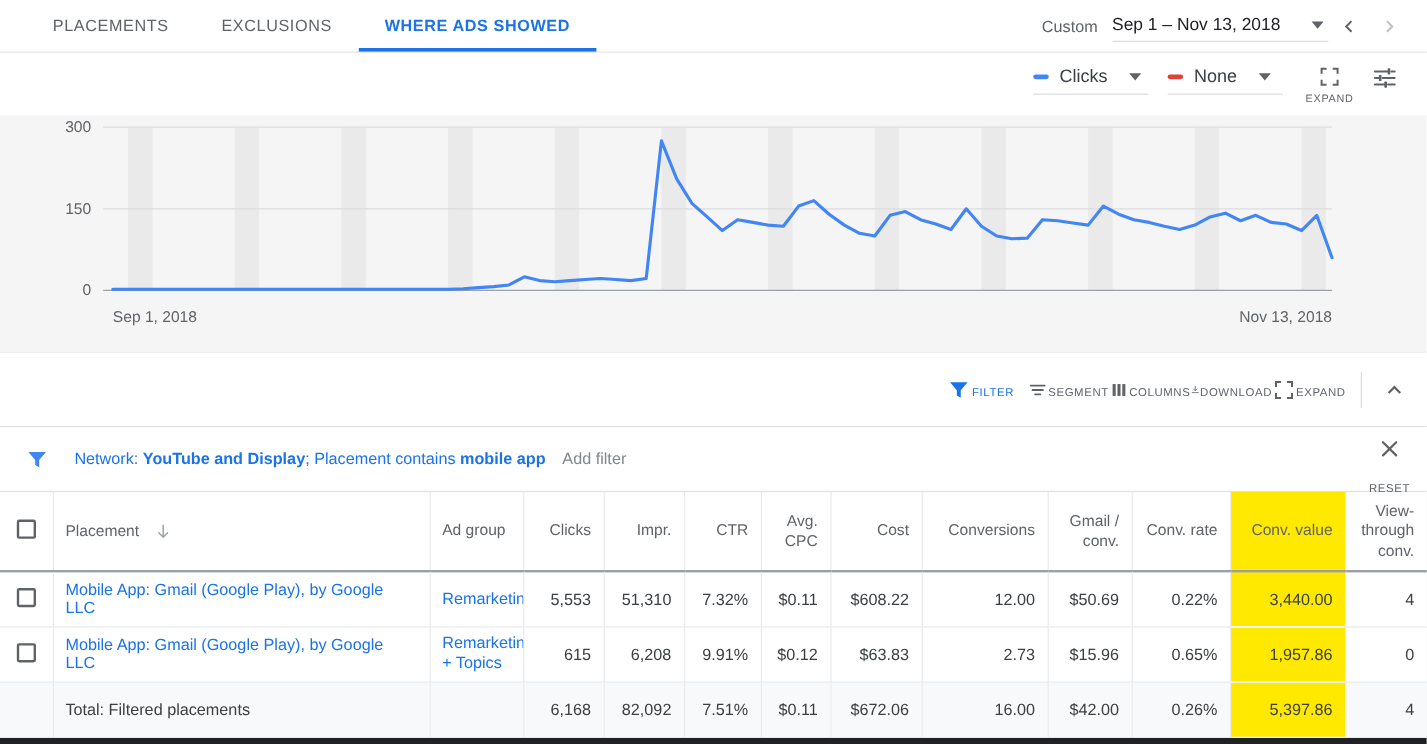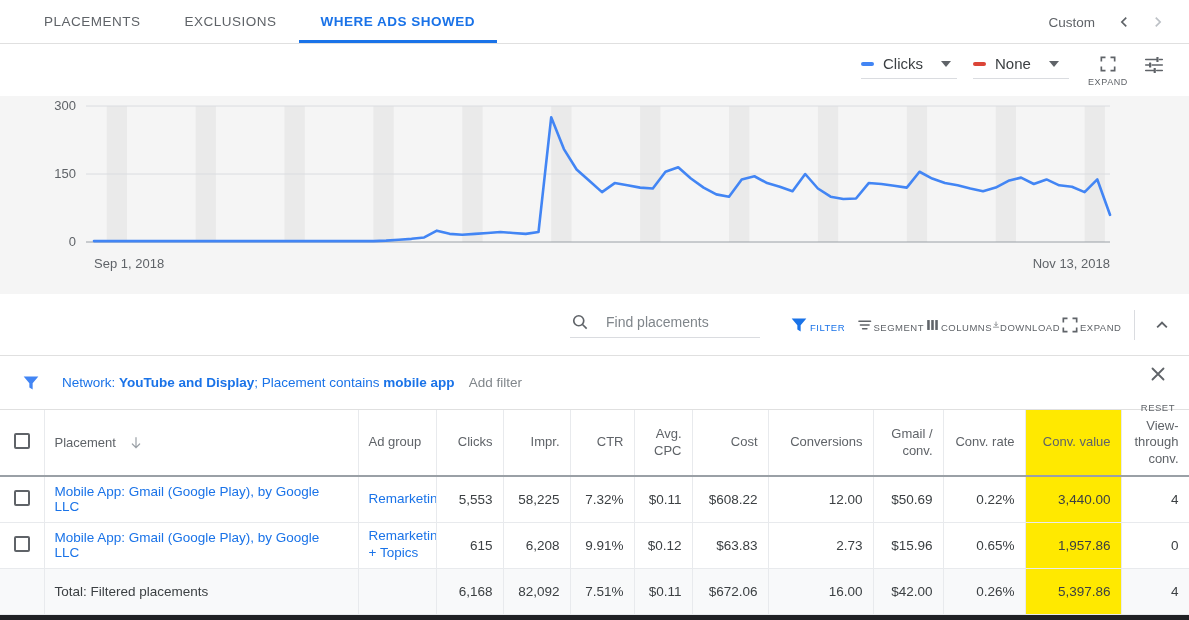--- a/index.html
+++ b/index.html
@@ -208,20 +208,24 @@
       <div class="tab">
         <span>EXCLUSIONS</span>
       </div>
       <div class="tab active">
         <span>WHERE ADS SHOWED</span>
       </div>
     </div>
 
     <div class="daterange">
       <span class="dr-label">Custom</span>
+      <div class="dr-box">
+        <span class="dr-value">Sep 1 – Nov 13, 2018</span>
+        <span class="caret"></span>
+      </div>
       <div class="chev">
         <svg width="20" height="20" viewBox="0 0 24 24">
           <path d="M15.4 7.4 14 6l-6 6 6 6 1.4-1.4-4.6-4.6z" fill="#5f6368"></path>
         </svg>
       </div>
       <div class="chev">
         <svg width="20" height="20" viewBox="0 0 24 24">
           <path d="M8.6 7.4 10 6l6 6-6 6-1.4-1.4 4.6-4.6z" fill="#bdc1c6"></path>
         </svg>
       </div>
@@ -294,29 +298,20 @@
             <text x="76" y="14" text-anchor="end" font-family="Liberation Sans, sans-serif" font-size="13" fill="#5f6368">300</text>
           </g>
         <path id="series-line" fill="none" stroke="#4285f4" stroke-width="2.6" stroke-linejoin="round" stroke-linecap="round" d="M94.00 145.09 L106.70 145.09 L119.40 145.09 L132.10 145.09 L144.80 145.09 L157.50 145.09 L170.20 145.09 L182.90 145.09 L195.60 145.09 L208.30 145.09 L221.00 145.09 L233.70 145.09 L246.40 145.09 L259.10 145.09 L271.80 145.09 L284.50 145.09 L297.20 145.09 L309.90 145.09 L322.60 145.09 L335.30 145.09 L348.00 145.09 L360.70 145.09 L373.40 145.09 L386.10 144.64 L398.80 143.73 L411.50 142.83 L424.20 141.47 L436.90 134.67 L449.60 137.84 L462.30 138.75 L475.00 137.84 L487.70 136.93 L500.40 136.03 L513.10 136.93 L525.80 137.84 L538.50 136.03 L551.20 21.33 L563.90 53.07 L576.60 73.47 L589.30 84.80 L602.00 96.13 L614.70 87.07 L627.40 89.33 L640.10 91.60 L652.80 92.51 L665.50 75.73 L678.20 71.20 L690.90 82.53 L703.60 91.60 L716.30 98.40 L729.00 100.67 L741.70 83.44 L754.40 80.27 L767.10 87.07 L779.80 90.69 L792.50 95.23 L805.20 78.00 L817.90 92.51 L830.60 100.67 L843.30 102.93 L856.00 102.48 L868.70 87.07 L881.40 87.97 L894.10 89.79 L906.80 91.60 L919.50 75.73 L932.20 82.53 L944.90 87.07 L957.60 89.33 L970.30 92.51 L983.00 95.23 L995.70 91.60 L1008.40 84.80 L1021.10 81.63 L1033.80 87.97 L1046.50 83.44 L1059.20 89.33 L1071.90 90.69 L1084.60 96.13 L1097.30 83.44 L1110.00 118.80"></path>
         <text id="xlabel-start" x="94" y="172" font-family="Liberation Sans, sans-serif" font-size="13" fill="#5f6368">Sep 1, 2018</text>
         <text id="xlabel-end" x="1110" y="172" text-anchor="end" font-family="Liberation Sans, sans-serif" font-size="13" fill="#5f6368">Nov 13, 2018</text>
       </svg>
     </div>
   </div>
 
   <div class="toolbar">
-    <div class="search">
-      <svg width="20" height="20" viewBox="0 0 24 24">
-        <g fill="none" stroke="#5f6368" stroke-width="2">
-          <circle cx="10.5" cy="10.5" r="6"></circle>
-            <path d="M15 15l5 5"></path>
-        </g>
-      </svg>
-      <input type="text" placeholder="Find placements" style="">
-    </div>
 
     <div class="tbbtn active">
       <svg width="22" height="22" viewBox="0 0 24 24">
         <path d="M4 5h16l-6.2 7.3V19l-3.6-2.1v-4.6z" fill="#1a73e8"></path>
       </svg>
       <span class="lbl">FILTER</span>
     </div>
 
     <div class="tbbtn">
       <svg width="22" height="22" viewBox="0 0 24 24">
@@ -446,21 +441,21 @@
         <td class="c-check">
           <span class="cb"></span>
         </td>
         <td class="c-place">
           <span class="link">Mobile App: Gmail (Google Play), by Google LLC</span>
         </td>
         <td class="c-adgrp">
           <span class="link">Remarketing</span>
         </td>
         <td class="c-num c-clicks">5,553</td>
-        <td class="c-num c-impr">58,225</td>
+        <td class="c-num c-impr">51,310</td>
         <td class="c-num c-ctr">7.32%</td>
         <td class="c-num c-cpc">$0.11</td>
         <td class="c-num c-cost">$608.22</td>
         <td class="c-num c-conv">12.00</td>
         <td class="c-num c-cconv">$50.69</td>
         <td class="c-num c-crate">0.22%</td>
         <td class="c-num c-cval hl">3,440.00</td>
         <td class="c-num c-vtc">4</td>
       </tr>
       <tr class="datarow">

